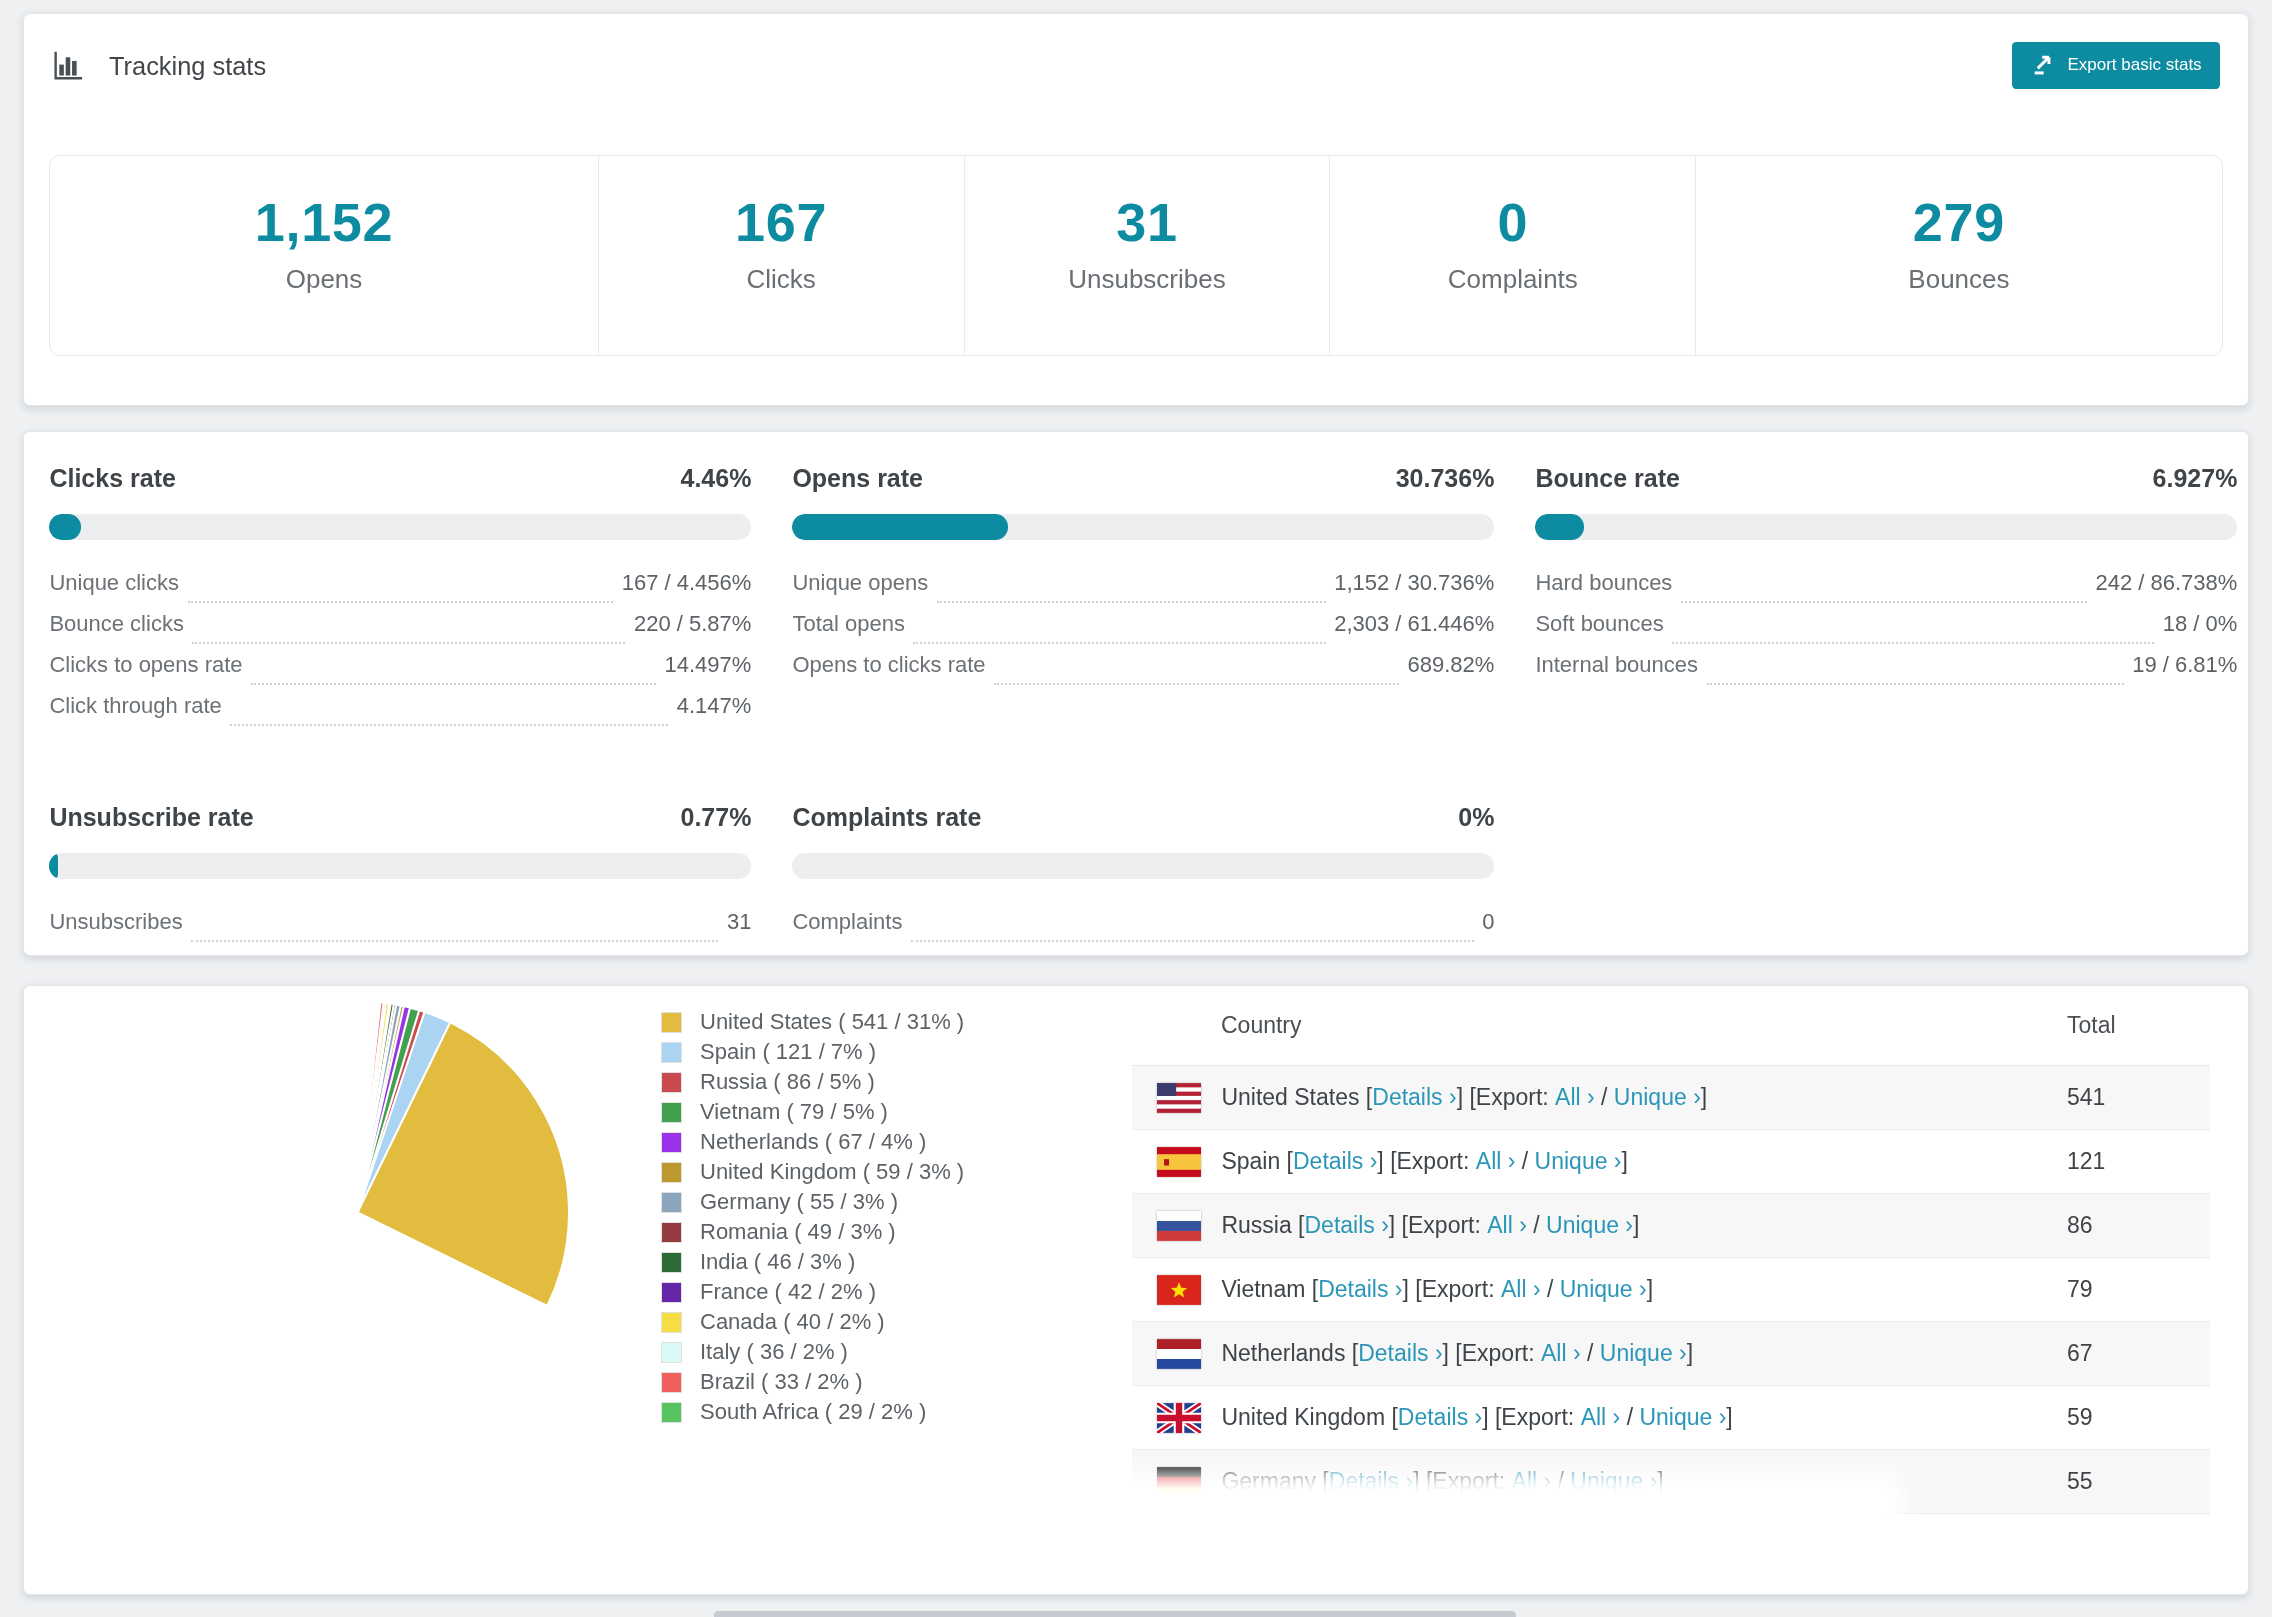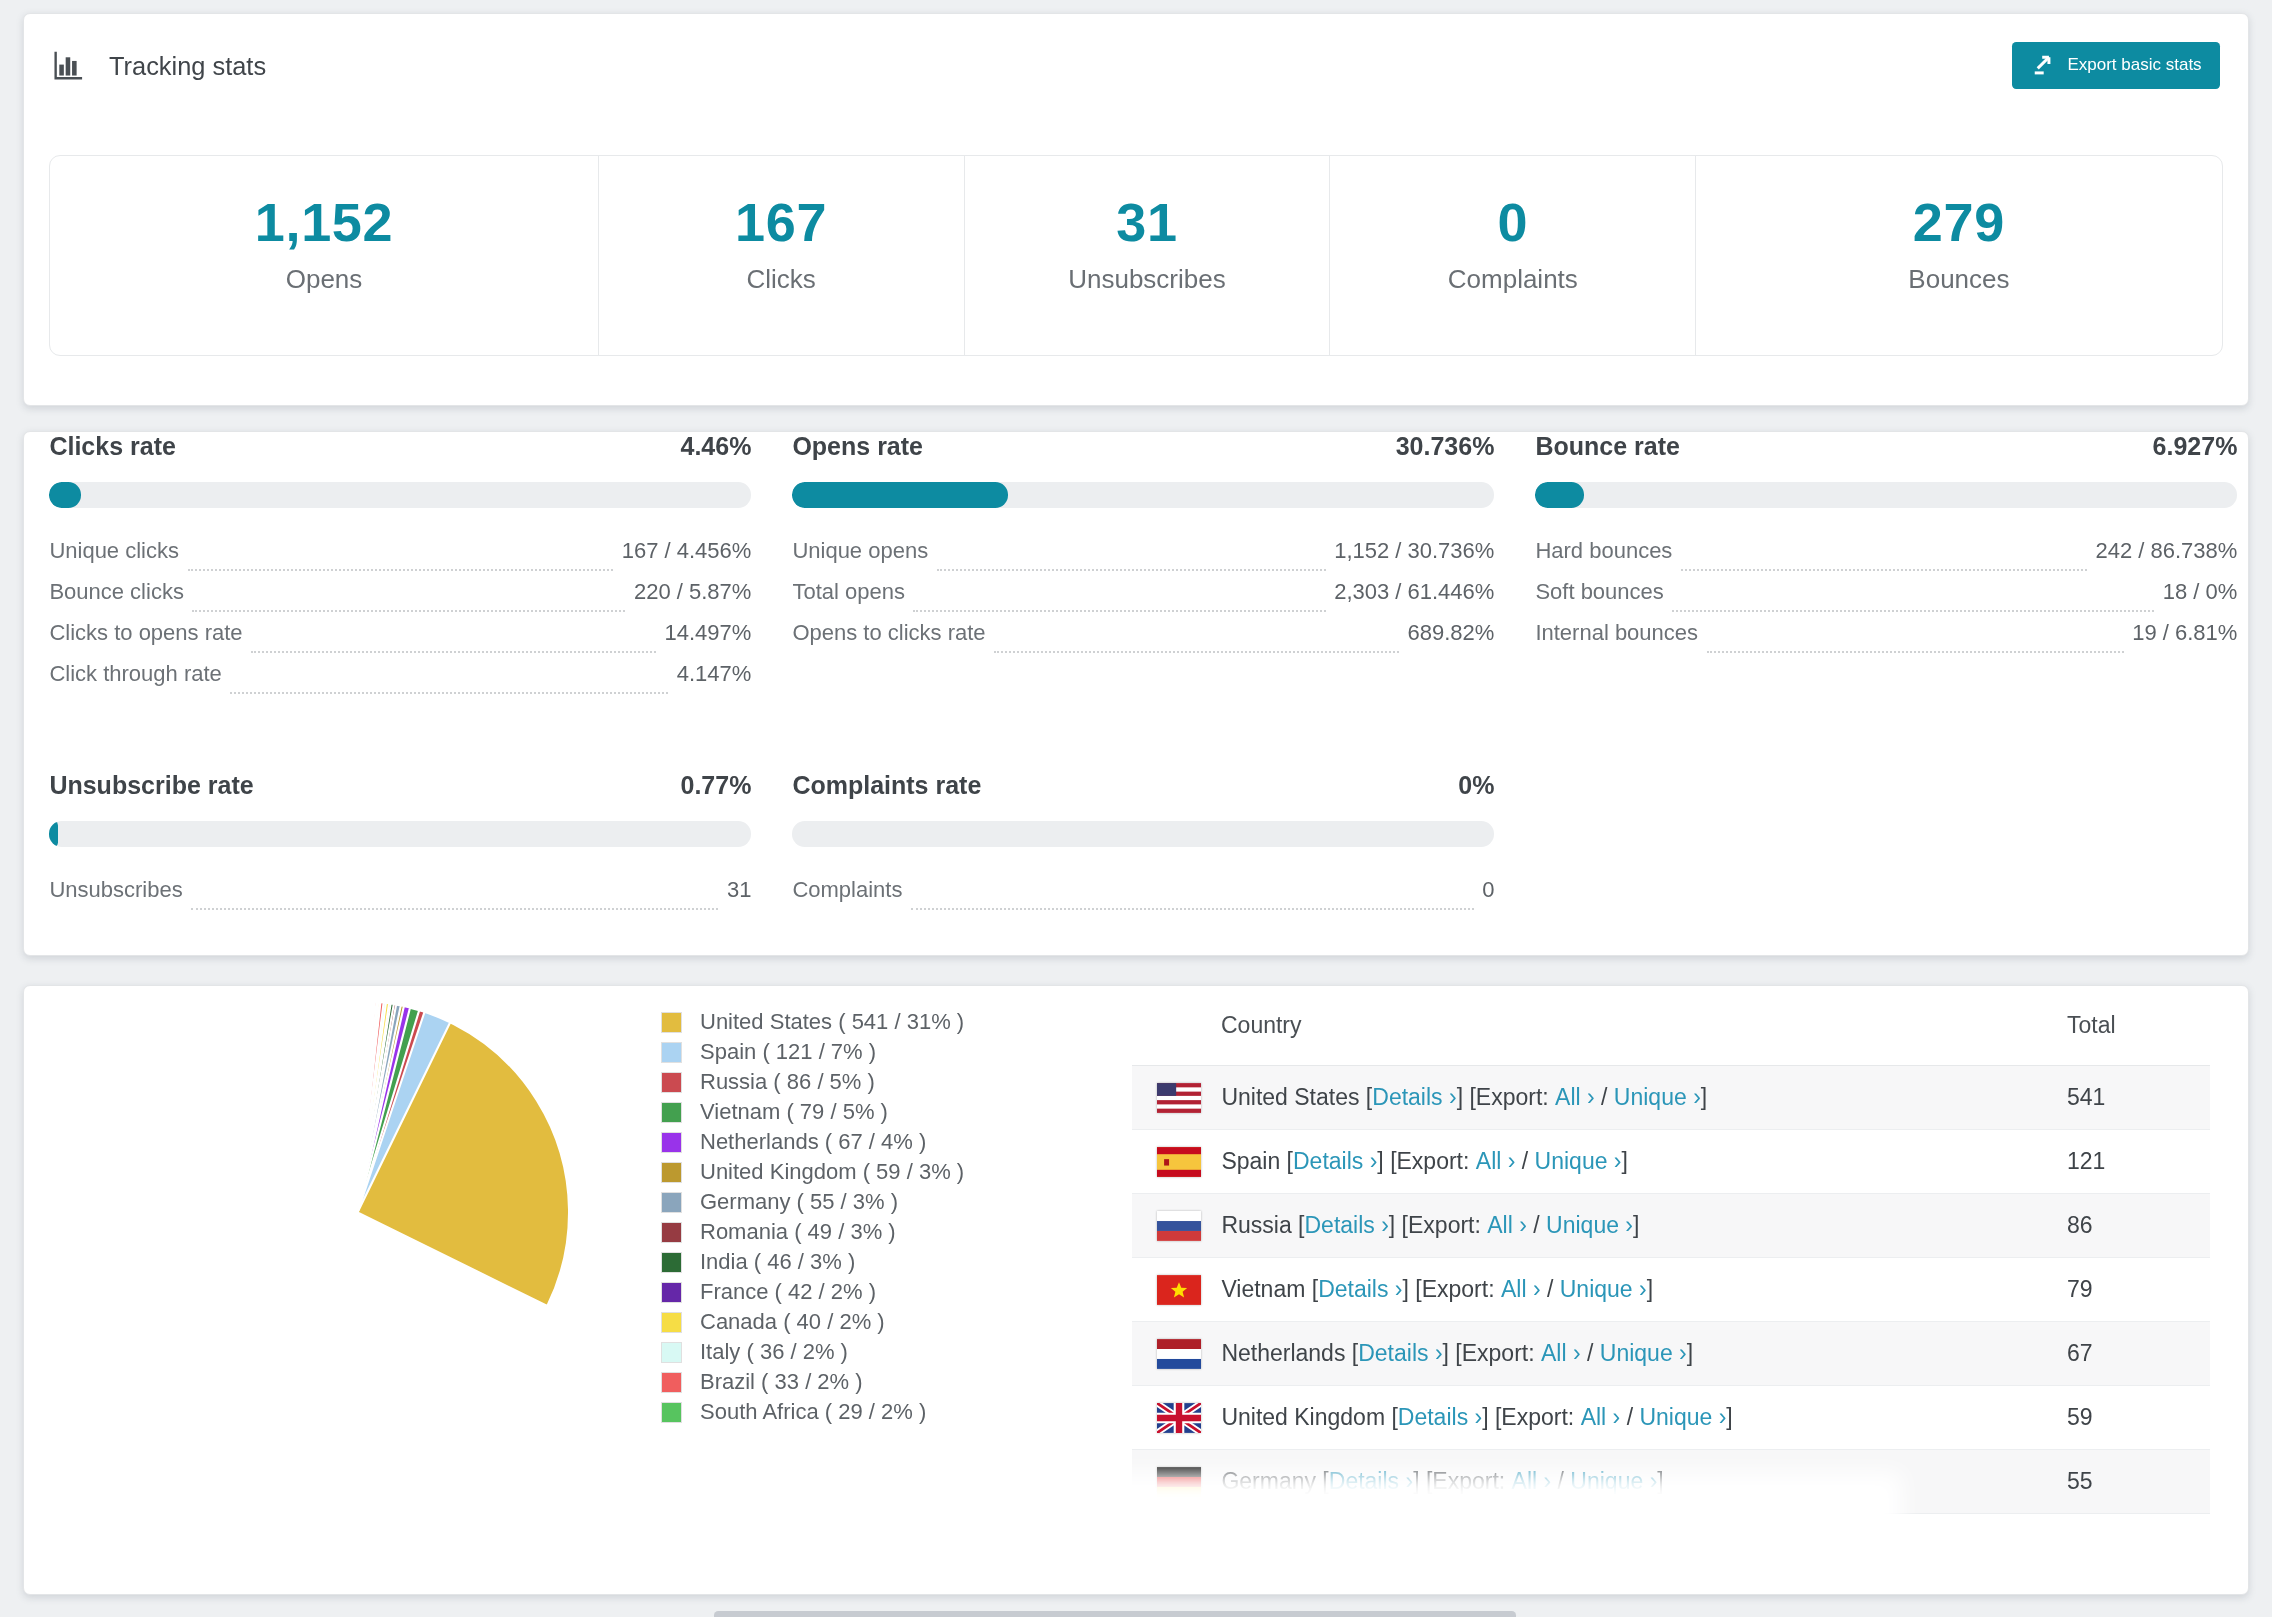--- a/index.html
+++ b/index.html
@@ -19,21 +19,21 @@
               font-family:"Liberation Sans",sans-serif;}
   .stats-row{position:absolute;left:25.4px;right:25.4px;top:141px;height:199px;border:0.7px solid #e7e9eb;
              border-radius:11px;display:flex;overflow:hidden;}
   .stat-cell{border-left:0.7px solid #e7e9eb;text-align:center;padding-top:35px;box-sizing:border-box;}
   .stat-cell:first-child{border-left:none;}
   .stat-value{font-size:54px;font-weight:700;color:#0d8ba1;letter-spacing:0.7px;}
   .stat-label{margin-top:11.3px;font-size:26px;color:#6a6f74;}
 
   
   .rates-grid{display:flex;gap:41px;padding:0 25.4px;}
-  #ratesRow1{}
+  #ratesRow1{margin-top:32px;}
   #ratesRow2{margin-top:69px;text-align:center;}
   .rate-section{width:702px;flex:none;}
   .rate-head{display:flex;justify-content:space-between;font-size:25px;font-weight:700;color:#3f4449;}
   .rate-bar{margin-top:21px;height:26px;background:#eceef0;border-radius:12.7px;overflow:hidden;}
   .rate-fill{height:100%;background:#0d8ba1;border-radius:12.7px;}
   .rate-rows{margin-top:30px;}
   .rate-row{display:flex;align-items:baseline;height:41px;font-size:22px;}
   .rr-label{color:#6c7176;white-space:nowrap;}
   .rr-dots{flex:1;border-bottom:2.1px dotted #cfd1d3;margin:0 8.5px;align-self:flex-end;margin-bottom:7.8px;}
   .rr-value{color:#5d6267;white-space:nowrap;}

